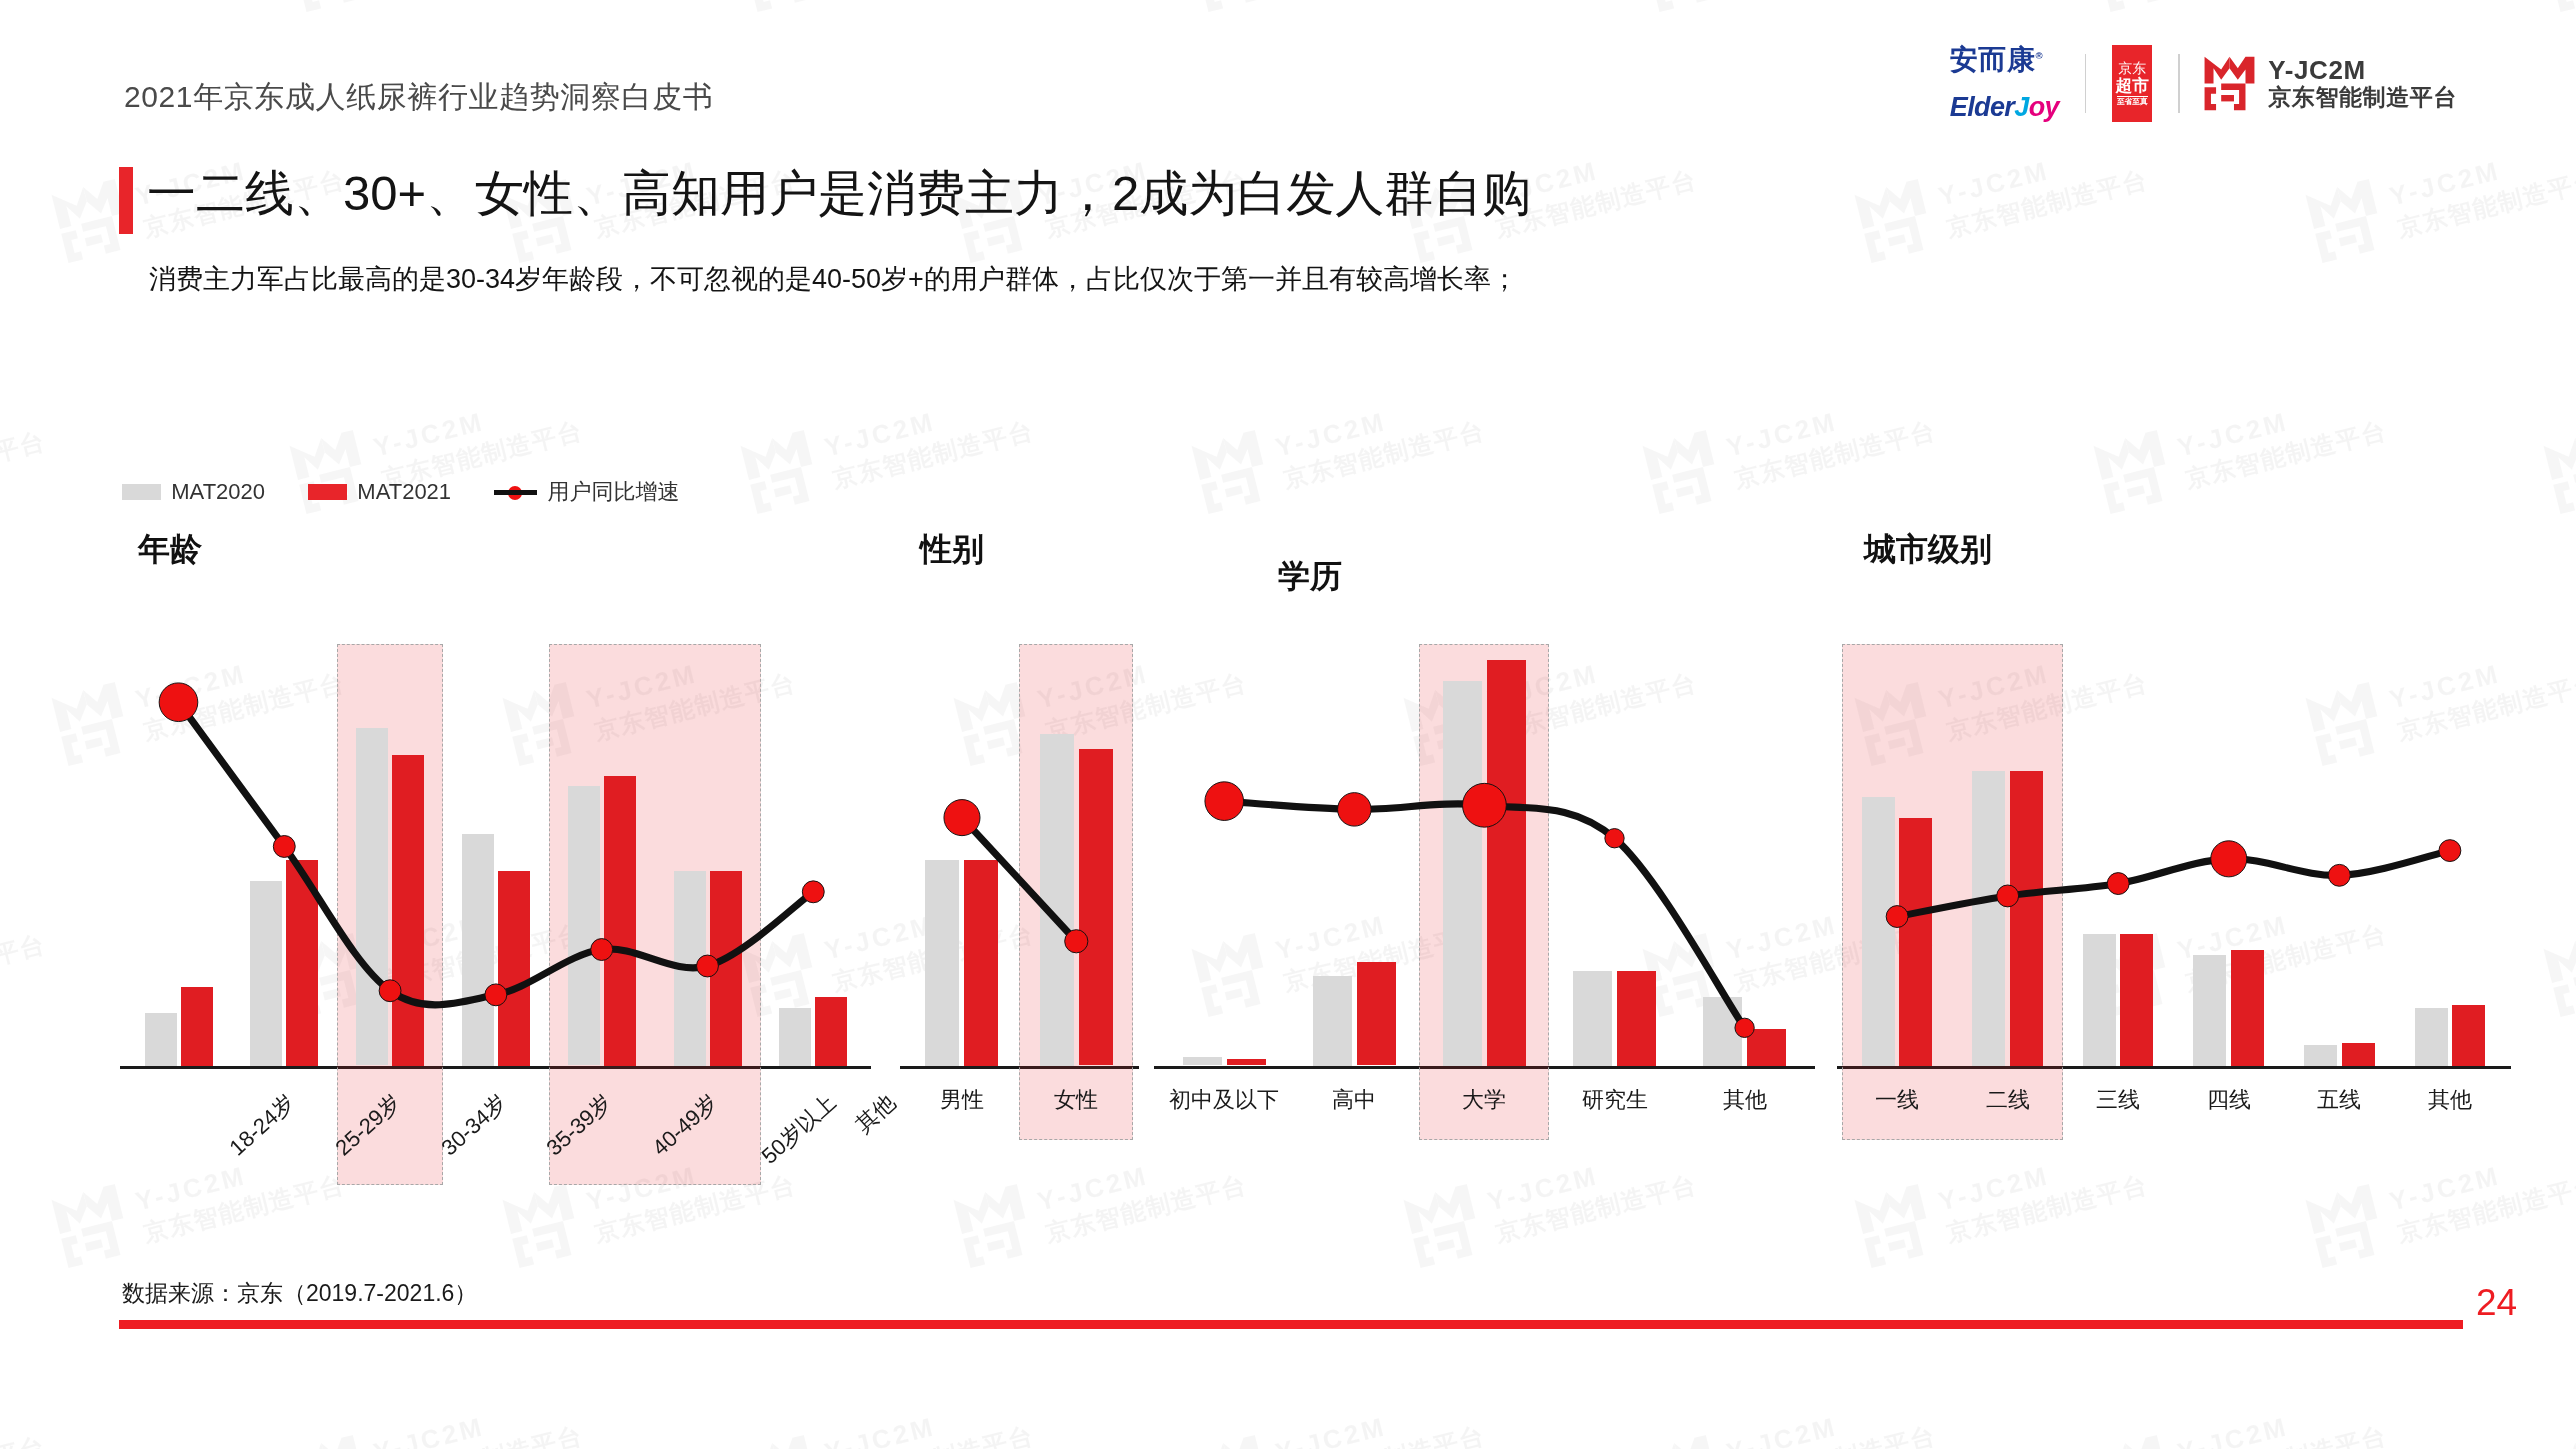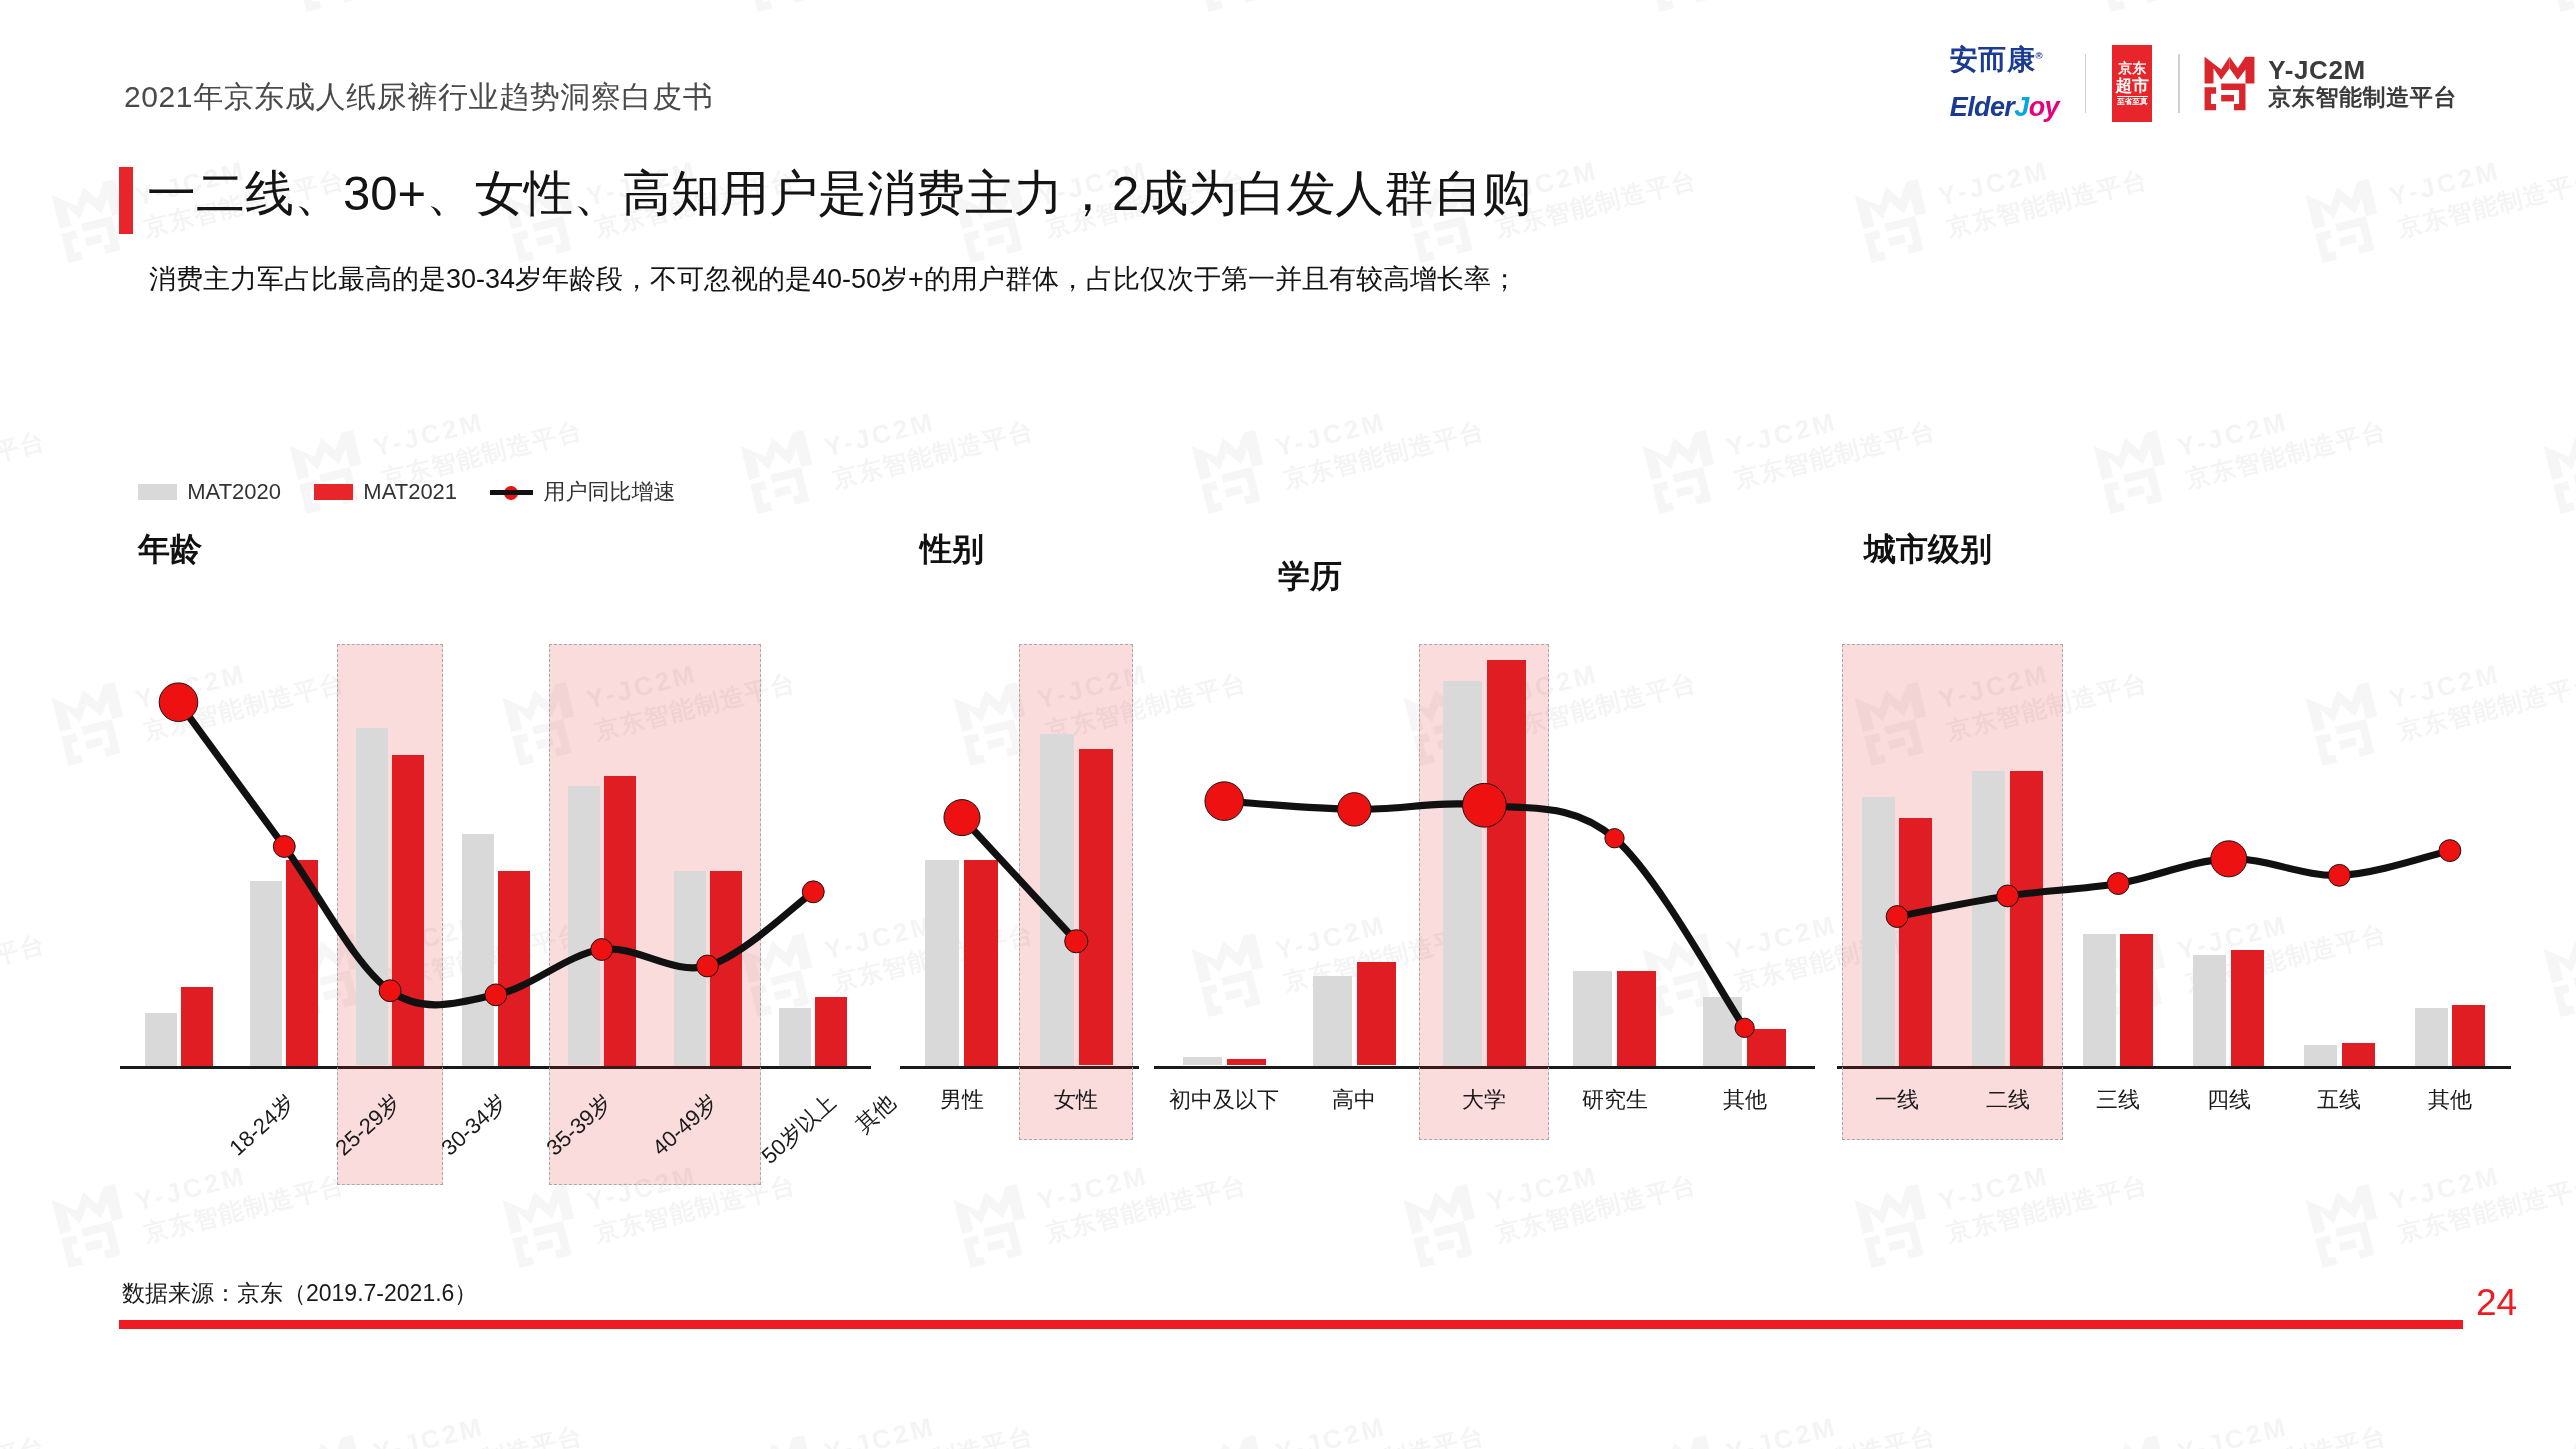--- a/index.html
+++ b/index.html
@@ -76,21 +76,21 @@
   .logo-elderjoy .en .j1 { color: #00a7e1; }
   .logo-elderjoy .en .j2 { color: #e5007d; }
   .logo-divider { width: 1.3px; height: 59px; background: #d0d0d0; }
   .logo-jdsuper {
     background: #e8252a; color: #fff;
     width: 40px; height: 77px;
     display: flex; flex-direction: column; align-items: center;
     justify-content: center; gap: 1.3px; margin: 0 26px;
     line-height: 1.05;
   }
-  .logo-jdsuper .l1 { font-size: 14px; font-weight: 700; }
+  .logo-jdsuper .l1 { font-size: 14px; font-weight: 400; }
   .logo-jdsuper .l2 { font-size: 16.7px; font-weight: 700; }
   .logo-jdsuper .l3 { font-size: 7.7px; font-weight: 600; border-top: 0.6px solid #fff; padding-top: 1.3px; margin-top:0.6px;}
   .logo-yjc2m { display: flex; align-items: center; gap: 11.6px; padding-left: 22px;}
   .logo-yjc2m .mark { width: 55px; height: 59px; position: relative; }
   .logo-yjc2m .txt { line-height: 1.12; }
   .logo-yjc2m .txt .t1 { font-size: 26px; font-weight: 700; color: #3b3b3b; letter-spacing: 0.6px; }
   .logo-yjc2m .txt .t2 { font-size: 23px; font-weight: 700; color: #3b3b3b; letter-spacing: 0.6px; }
 
   
   #title-block { position: absolute; left: 0; top: 161px; z-index: 5; }
@@ -110,21 +110,21 @@
   }
   #chart-heading {
     position: absolute; left: 119px; top: 358px;
     font-size: 33px; font-weight: 700; color: #111; white-space: nowrap;
     z-index: 5;
   }
 
   
   #legend {
     position: absolute; left: 122px; top: 477px;
-    display: flex; align-items: center; gap: 33px; z-index: 5; margin-left: 16px;
+    display: flex; align-items: center; gap: 43px; z-index: 5;
   }
   .legend-item { display: flex; align-items: center; gap: 10.3px; }
   .legend-swatch { width: 39px; height: 16.7px; }
   .legend-swatch.gray { background: #d9d9d9; }
   .legend-swatch.red  { background: #e8252a; }
   .legend-line { position: relative; width: 43px; height: 16.7px; }
   .legend-line .bar { position:absolute; left:0; top:6.4px; width:43px; height:5.2px; background:#111; }
   .legend-line .dot { position:absolute; left:14px; top:1.9px; width:14px; height:14px; border-radius:50%; background:#ee1111; }
   .legend-label { font-size: 22px; color: #333; white-space: nowrap; }
 

